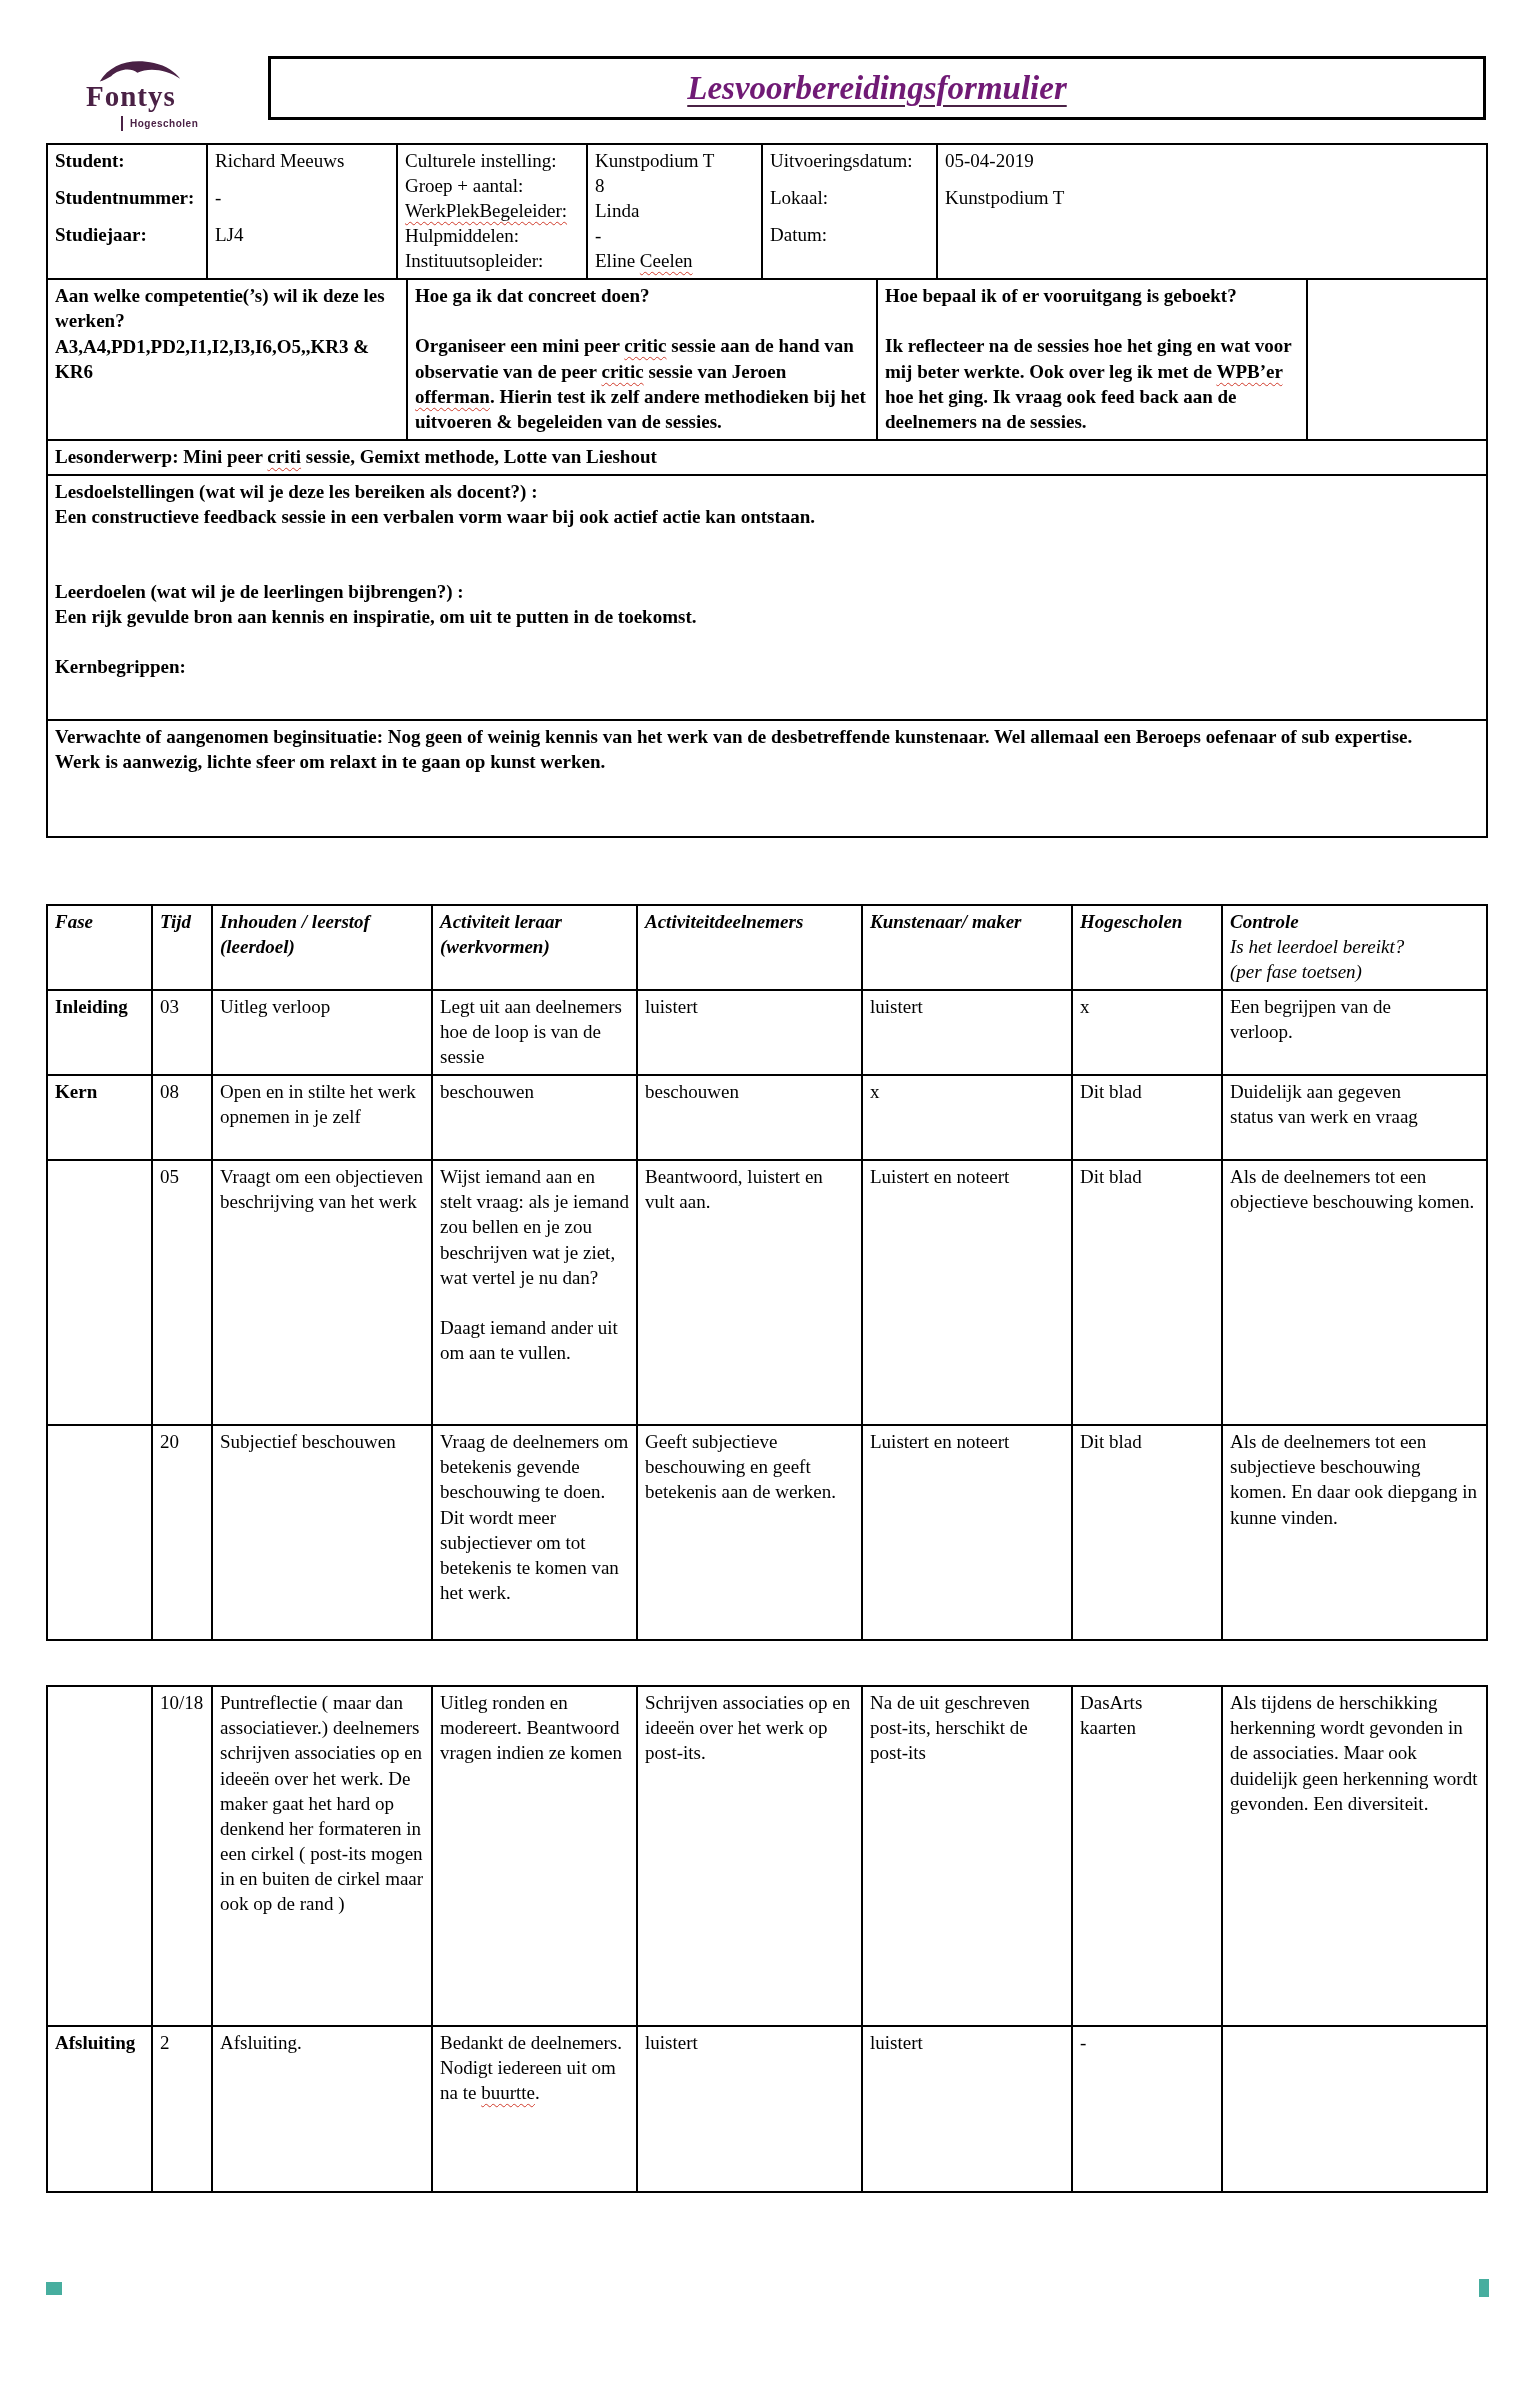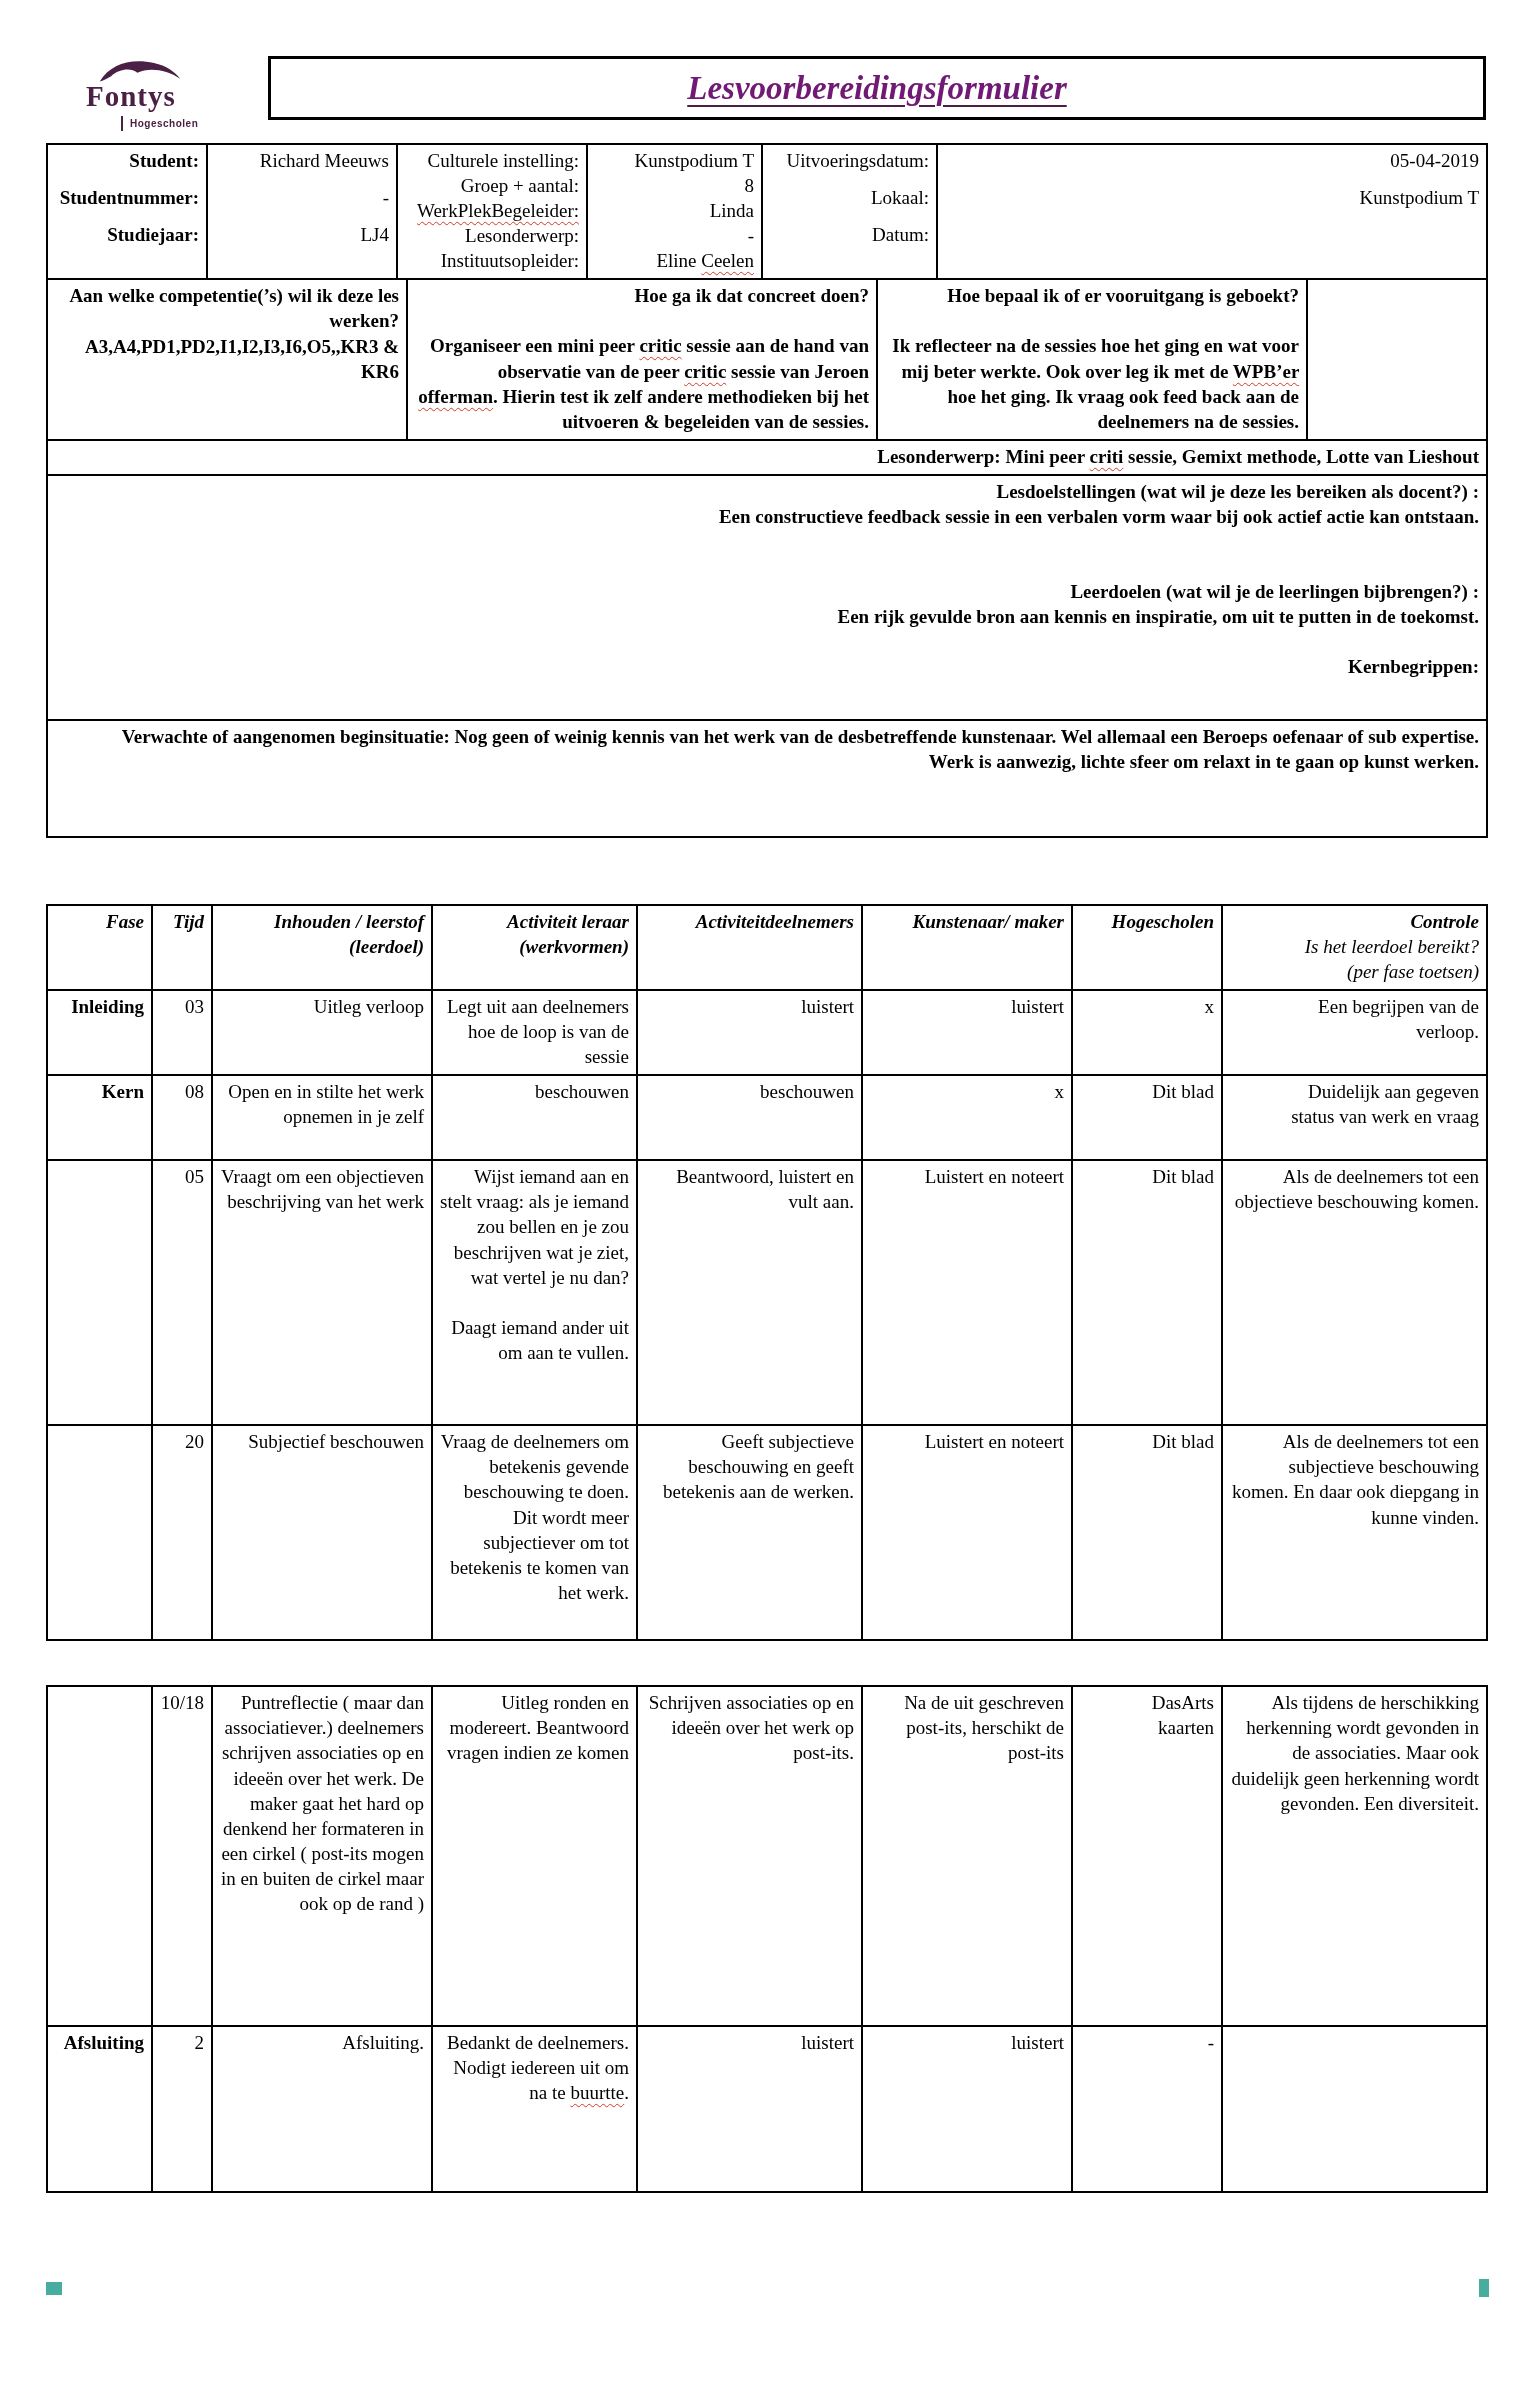--- a/index.html
+++ b/index.html
@@ -31,21 +31,21 @@
   .title {
     font-size:33px; font-weight:bold; font-style:italic;
     text-decoration:underline; text-decoration-color:#4a2145;
     text-decoration-thickness:2px; text-underline-offset:6px;
     color:#701a75;
   }
 
   
   .tbl {
     width:1440px; border-collapse:collapse; table-layout:fixed;
-    font-size:19px; line-height:1.32; margin-top:-2px;text-align:right;
+    font-size:19px; line-height:1.32; margin-top:-2px;
   }
   .tbl td { border:2px solid #000; vertical-align:top; padding:3px 7px 5px 7px; overflow:hidden; }
   .b   { font-weight:bold; }
   .pre { white-space:pre-line; }
   .sp  { margin-bottom:12px; }
   .blank { height:25px; }
   .sq  { text-decoration:underline wavy #d03a2a; text-decoration-thickness:1px; text-underline-offset:4px; }
   .hdr { font-weight:bold; font-style:italic; white-space:pre-line; }
   .hdr-sub { font-style:italic; white-space:pre-line; }
 
@@ -104,21 +104,21 @@
       </td>
       <td>
         <div class="sp">Richard Meeuws</div>
         <div class="sp">-</div>
         <div>LJ4</div>
       </td>
       <td>
         <div>Culturele instelling:</div>
         <div>Groep + aantal:</div>
         <div class="sq">WerkPlekBegeleider:</div>
-        <div>Lesonderwerp:</div>
+        <div>Hulpmiddelen:</div>
         <div>Instituutsopleider:</div>
       </td>
       <td>
         <div>Kunstpodium T</div>
         <div>8</div>
         <div>Linda</div>
         <div>-</div>
         <div><span>Eline </span><span class="sq">Ceelen</span></div>
       </td>
       <td>

